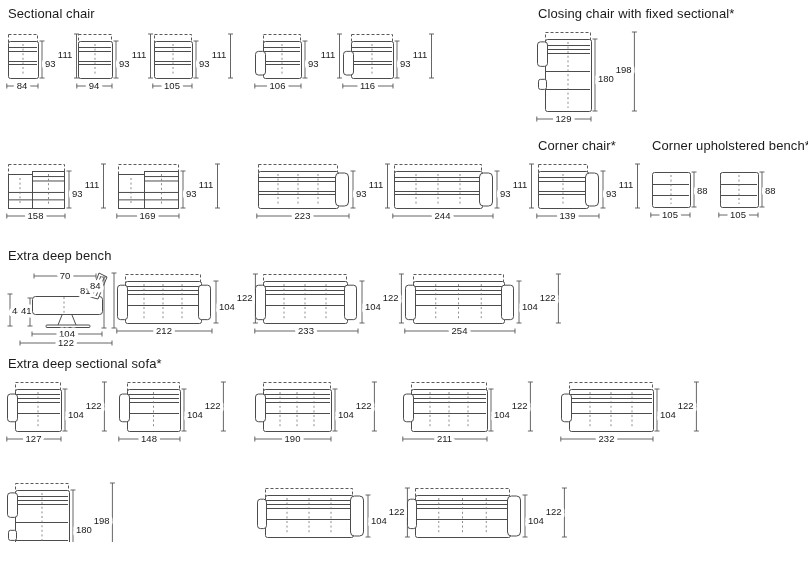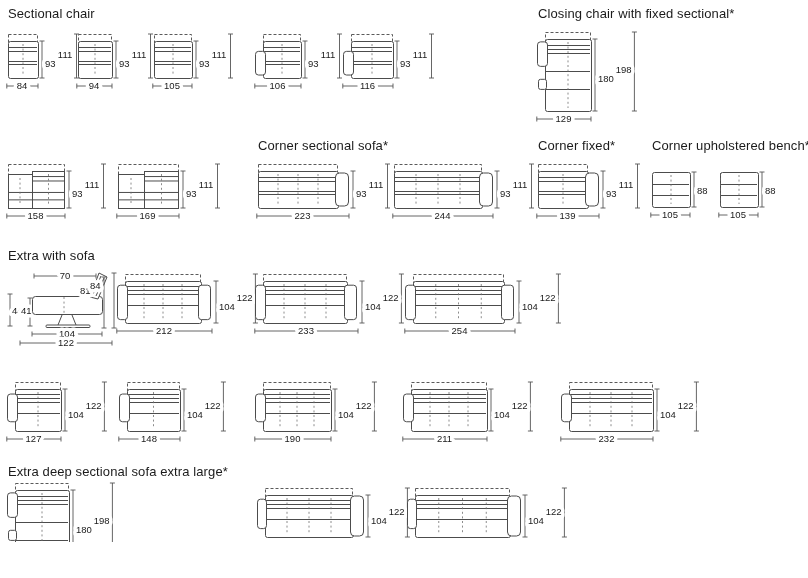--- a/index.html
+++ b/index.html
@@ -192,21 +192,20 @@
       <line x1="101.5" y1="2" x2="101.5" y2="46" class="dim"></line>
       <line x1="99" y1="2" x2="104" y2="2" class="dim"></line>
       <line x1="99" y1="46" x2="104" y2="46" class="dim"></line>
       <text class="dlab halo" x="70" y="34.94">93</text>
       <text class="dlab halo" x="82.8" y="25.94">111</text>
       <line x1="0.8" y1="54" x2="63" y2="54" class="dim"></line>
       <line x1="0.8" y1="51.5" x2="0.8" y2="56.5" class="dim"></line>
       <line x1="63" y1="51.5" x2="63" y2="56.5" class="dim"></line>
       <text class="dlab halo" text-anchor="middle" x="31.5" y="57">169</text>
     </svg>
-    <div class="sec-title" style="left:258px;top:138px">Corner sectional sofa*</div>
     <svg class="diag" style="left:256px;top:162px" width="136" height="64">
       <rect x="2.5" y="2.5" width="79" height="10" class="dash"></rect>
       <rect x="2.5" y="9.5" width="80" height="37" rx="2" class="body"></rect>
       <line x1="3" y1="15.5" x2="81" y2="15.5" class="iline"></line>
       <line x1="3" y1="19.5" x2="81" y2="19.5" class="iline"></line>
       <line x1="3" y1="29.5" x2="81" y2="29.5" class="iline"></line>
       <line x1="3" y1="32.5" x2="81" y2="32.5" class="iline"></line>
       <line x1="22" y1="12" x2="22" y2="43" class="vdash"></line>
       <line x1="42" y1="12" x2="42" y2="43" class="vdash"></line>
       <line x1="62" y1="12" x2="62" y2="43" class="vdash"></line>
@@ -241,21 +240,21 @@
       <line x1="139.5" y1="2" x2="139.5" y2="46" class="dim"></line>
       <line x1="137" y1="2" x2="142" y2="2" class="dim"></line>
       <line x1="137" y1="46" x2="142" y2="46" class="dim"></line>
       <text class="dlab halo" x="108" y="34.94">93</text>
       <text class="dlab halo" x="120.8" y="25.94">111</text>
       <line x1="0.8" y1="54" x2="101" y2="54" class="dim"></line>
       <line x1="0.8" y1="51.5" x2="0.8" y2="56.5" class="dim"></line>
       <line x1="101" y1="51.5" x2="101" y2="56.5" class="dim"></line>
       <text class="dlab halo" text-anchor="middle" x="50.5" y="57">244</text>
     </svg>
-    <div class="sec-title" style="left:538px;top:138px">Corner fixed*</div>
+    <div class="sec-title" style="left:538px;top:138px">Corner chair*</div>
     <svg class="diag" style="left:536px;top:162px" width="106" height="64">
       <rect x="2.5" y="2.5" width="49" height="10" class="dash"></rect>
       <rect x="2.5" y="9.5" width="50" height="37" rx="2" class="body"></rect>
       <line x1="3" y1="15.5" x2="51" y2="15.5" class="iline"></line>
       <line x1="3" y1="19.5" x2="51" y2="19.5" class="iline"></line>
       <line x1="3" y1="29.5" x2="51" y2="29.5" class="iline"></line>
       <line x1="3" y1="32.5" x2="51" y2="32.5" class="iline"></line>
       <line x1="27" y1="12" x2="27" y2="43" class="vdash"></line>
       <rect x="49.5" y="11" width="13" height="33" rx="4" class="body"></rect>
       <line x1="67" y1="9" x2="67" y2="46" class="dim"></line>
@@ -294,21 +293,21 @@
       <line x1="2.5" y1="3" x2="2.5" y2="36" class="dash"></line>
       <line x1="44" y1="2" x2="44" y2="37" class="dim"></line>
       <line x1="41.5" y1="2" x2="46.5" y2="2" class="dim"></line>
       <line x1="41.5" y1="37" x2="46.5" y2="37" class="dim"></line>
       <text class="dlab halo" x="47" y="24.25">88</text>
       <line x1="0.8" y1="45" x2="40" y2="45" class="dim"></line>
       <line x1="0.8" y1="42.5" x2="0.8" y2="47.5" class="dim"></line>
       <line x1="40" y1="42.5" x2="40" y2="47.5" class="dim"></line>
       <text class="dlab halo" text-anchor="middle" x="20" y="48">105</text>
     </svg>
-    <div class="sec-title" style="left:8px;top:248px">Extra with sofa</div>
+    <div class="sec-title" style="left:8px;top:248px">Extra deep bench</div>
     <svg class="diag" style="left:6px;top:264px" width="114" height="86">
       <line x1="28" y1="12" x2="90" y2="12" class="dim"></line>
       <line x1="28" y1="9.5" x2="28" y2="14.5" class="dim"></line>
       <line x1="90" y1="9.5" x2="90" y2="14.5" class="dim"></line>
       <text class="dlab halo" text-anchor="middle" x="59" y="15">70</text>
       <line x1="4" y1="30" x2="4" y2="62" class="dim"></line>
       <line x1="1.5" y1="30" x2="6.5" y2="30" class="dim"></line>
       <line x1="1.5" y1="62" x2="6.5" y2="62" class="dim"></line>
       <line x1="24" y1="34" x2="24" y2="62" class="dim"></line>
       <line x1="21.5" y1="34" x2="26.5" y2="34" class="dim"></line>
@@ -407,20 +406,21 @@
       <line x1="154.39999999999998" y1="2" x2="154.39999999999998" y2="51" class="dim"></line>
       <line x1="151.89999999999998" y1="2" x2="156.89999999999998" y2="2" class="dim"></line>
       <line x1="151.89999999999998" y1="51" x2="156.89999999999998" y2="51" class="dim"></line>
       <text class="dlab halo" x="118" y="38.04">104</text>
       <text class="dlab halo" x="135.7" y="29.04">122</text>
       <line x1="0.8" y1="59" x2="111" y2="59" class="dim"></line>
       <line x1="0.8" y1="56.5" x2="0.8" y2="61.5" class="dim"></line>
       <line x1="111" y1="56.5" x2="111" y2="61.5" class="dim"></line>
       <text class="dlab halo" text-anchor="middle" x="55.5" y="62">254</text>
     </svg>
+    <div class="sec-title" style="left:8px;top:356px">Extra deep sectional sofa*</div>
     <svg class="diag" style="left:6px;top:380px" width="103" height="69">
       <rect x="9.5" y="2.5" width="45" height="10" class="dash"></rect>
       <rect x="9.5" y="9.5" width="46" height="42" rx="2" class="body"></rect>
       <line x1="10" y1="14.5" x2="54" y2="14.5" class="iline"></line>
       <line x1="10" y1="18.5" x2="54" y2="18.5" class="iline"></line>
       <line x1="10" y1="22.5" x2="54" y2="22.5" class="iline"></line>
       <line x1="10" y1="33.5" x2="54" y2="33.5" class="iline"></line>
       <line x1="32" y1="12" x2="32" y2="48" class="vdash"></line>
       <rect x="1.5" y="14.04" width="10" height="27.720000000000002" rx="3" class="body"></rect>
       <line x1="59" y1="9" x2="59" y2="51" class="dim"></line>
@@ -523,21 +523,20 @@
       <line x1="136.4" y1="2" x2="136.4" y2="51" class="dim"></line>
       <line x1="133.9" y1="2" x2="138.9" y2="2" class="dim"></line>
       <line x1="133.9" y1="51" x2="138.9" y2="51" class="dim"></line>
       <text class="dlab halo" x="100" y="38.04">104</text>
       <text class="dlab halo" x="117.7" y="29.04">122</text>
       <line x1="0.8" y1="59" x2="93" y2="59" class="dim"></line>
       <line x1="0.8" y1="56.5" x2="0.8" y2="61.5" class="dim"></line>
       <line x1="93" y1="56.5" x2="93" y2="61.5" class="dim"></line>
       <text class="dlab halo" text-anchor="middle" x="46.5" y="62">232</text>
     </svg>
-    <div class="sec-title" style="left:8px;top:464px">Extra deep sectional sofa extra large*</div>
     <svg class="diag" style="left:6px;top:481px" width="111" height="99">
       <rect x="9.5" y="2.5" width="53" height="10" class="dash"></rect>
       <rect x="9.5" y="9.5" width="54" height="72" rx="2" class="body"></rect>
       <line x1="10" y1="15.5" x2="62" y2="15.5" class="iline"></line>
       <line x1="10" y1="19.5" x2="62" y2="19.5" class="iline"></line>
       <line x1="10" y1="23.5" x2="62" y2="23.5" class="iline"></line>
       <line x1="10" y1="41.5" x2="62" y2="41.5" class="iline"></line>
       <line x1="10" y1="59.5" x2="62" y2="59.5" class="iline"></line>
       <line x1="36" y1="12" x2="36" y2="78" class="vdash"></line>
       <rect x="1.5" y="11.879999999999999" width="10" height="24.48" rx="3" class="body"></rect>

